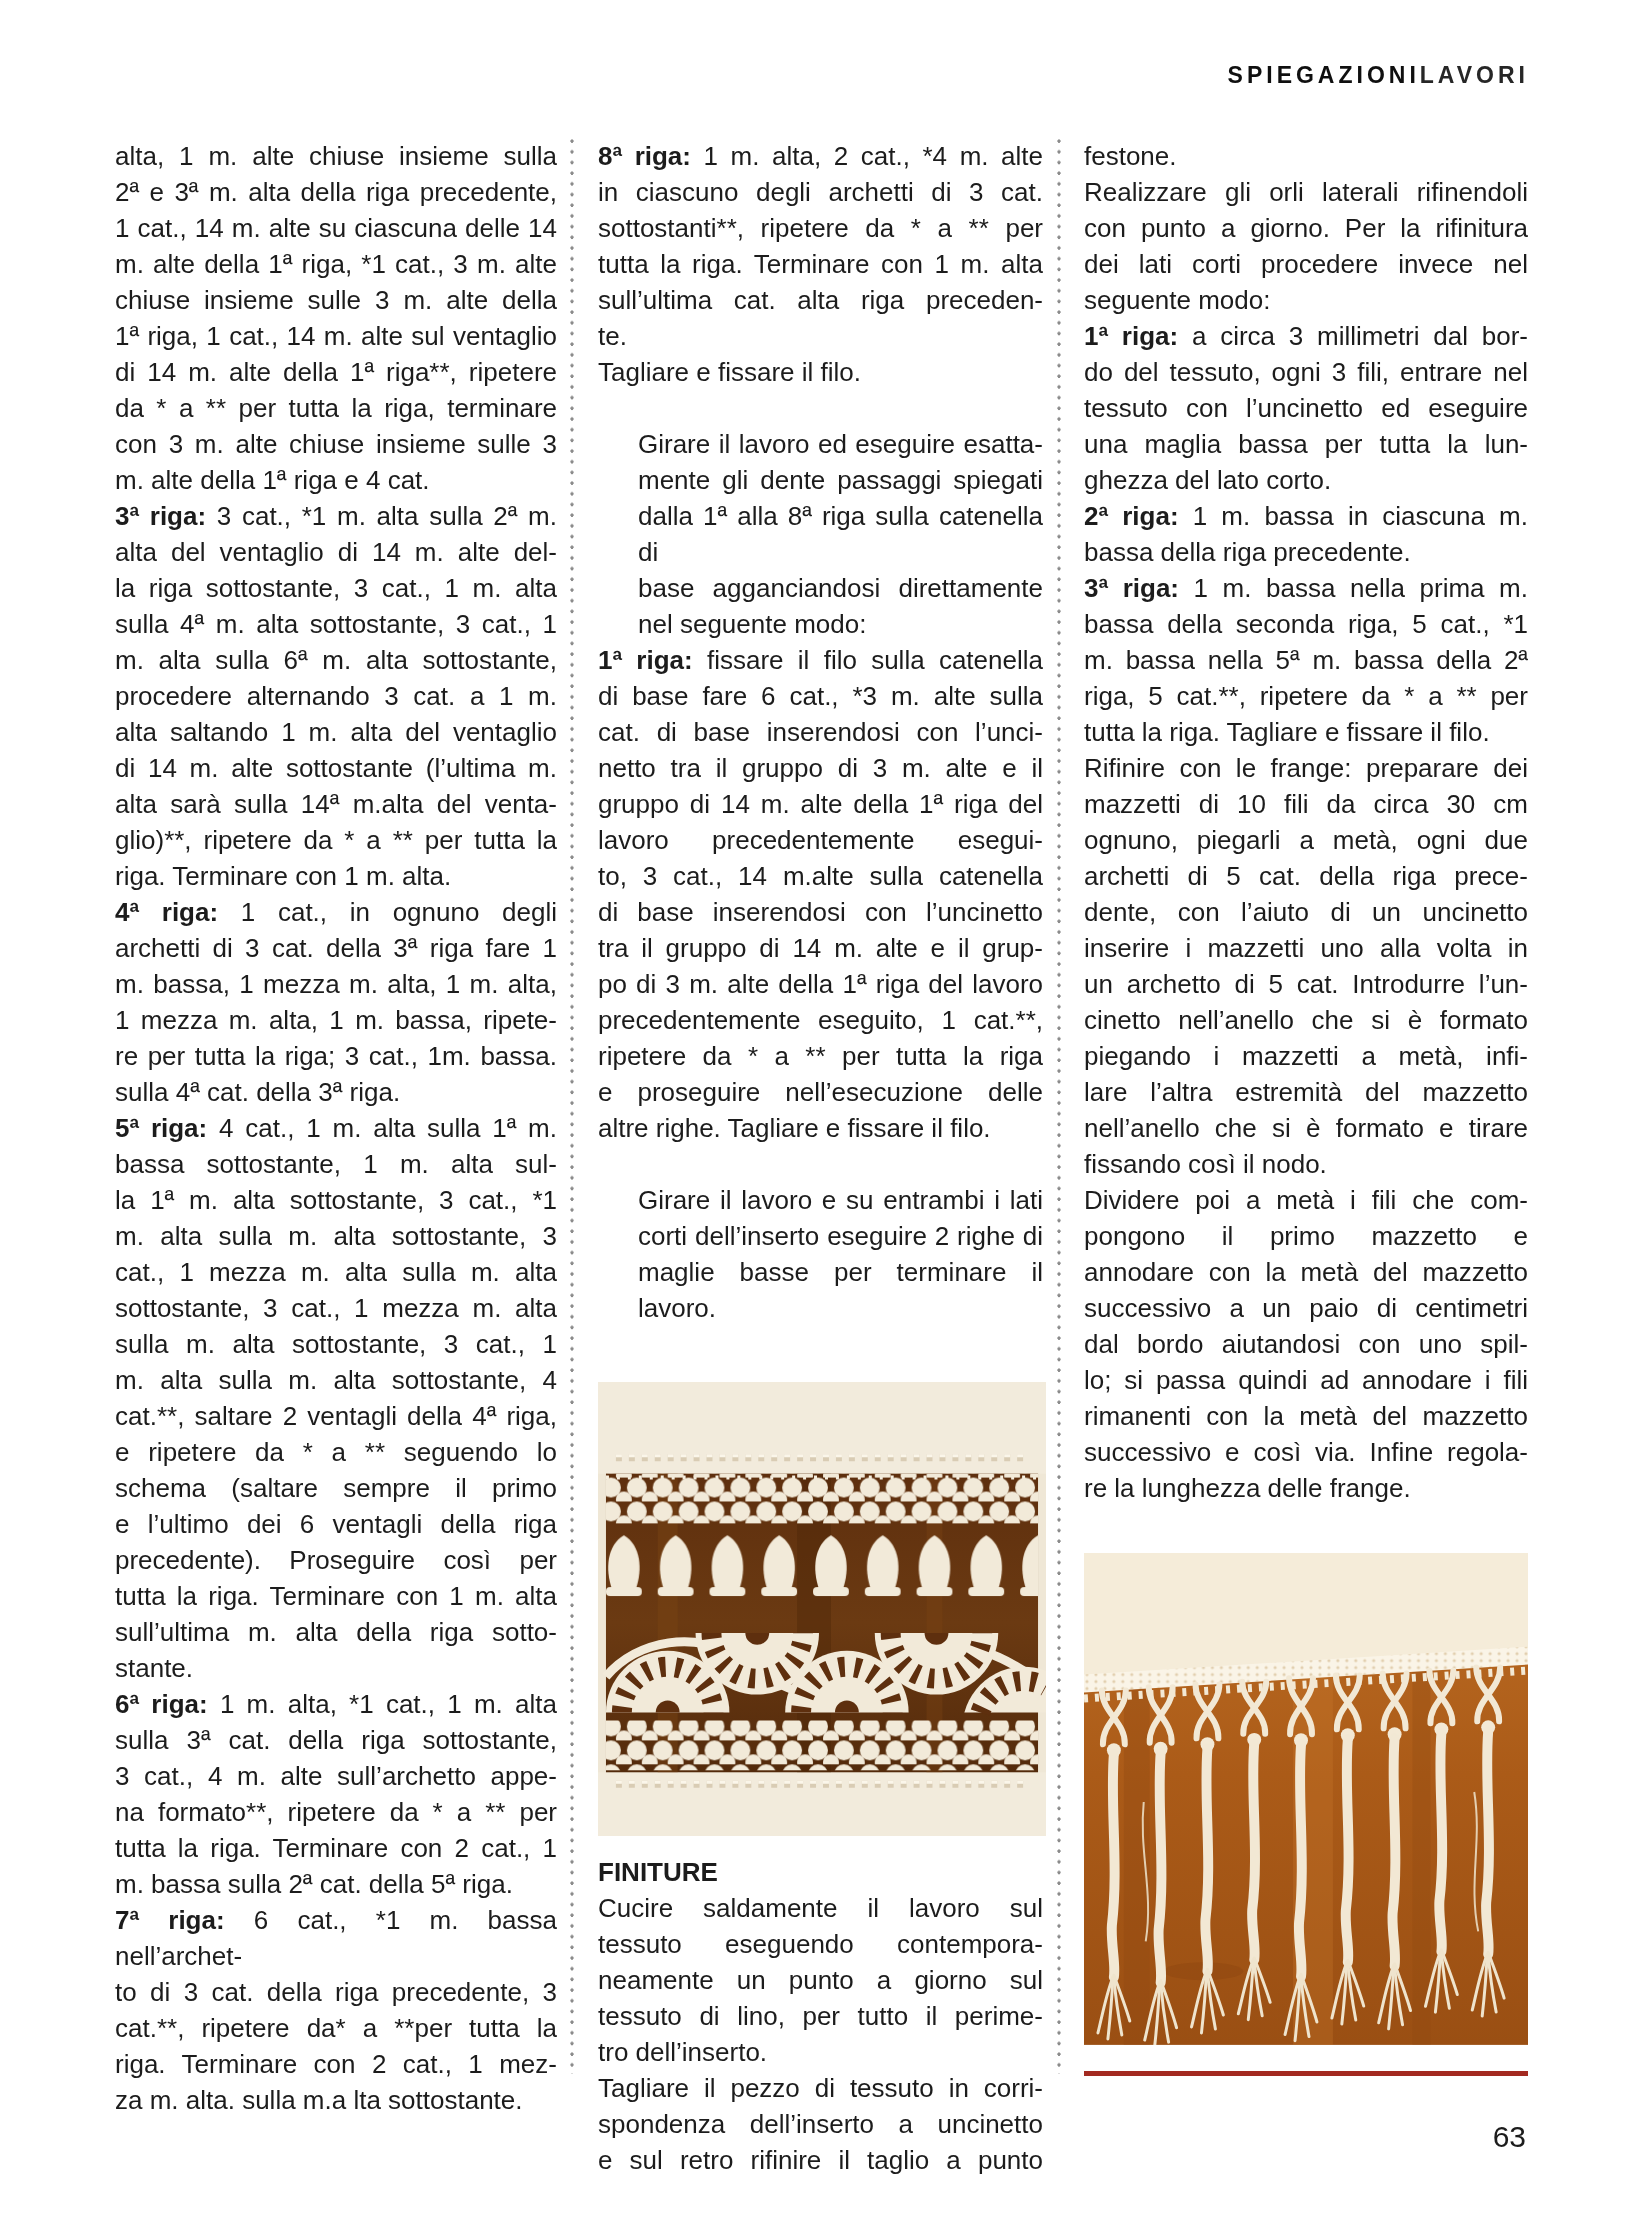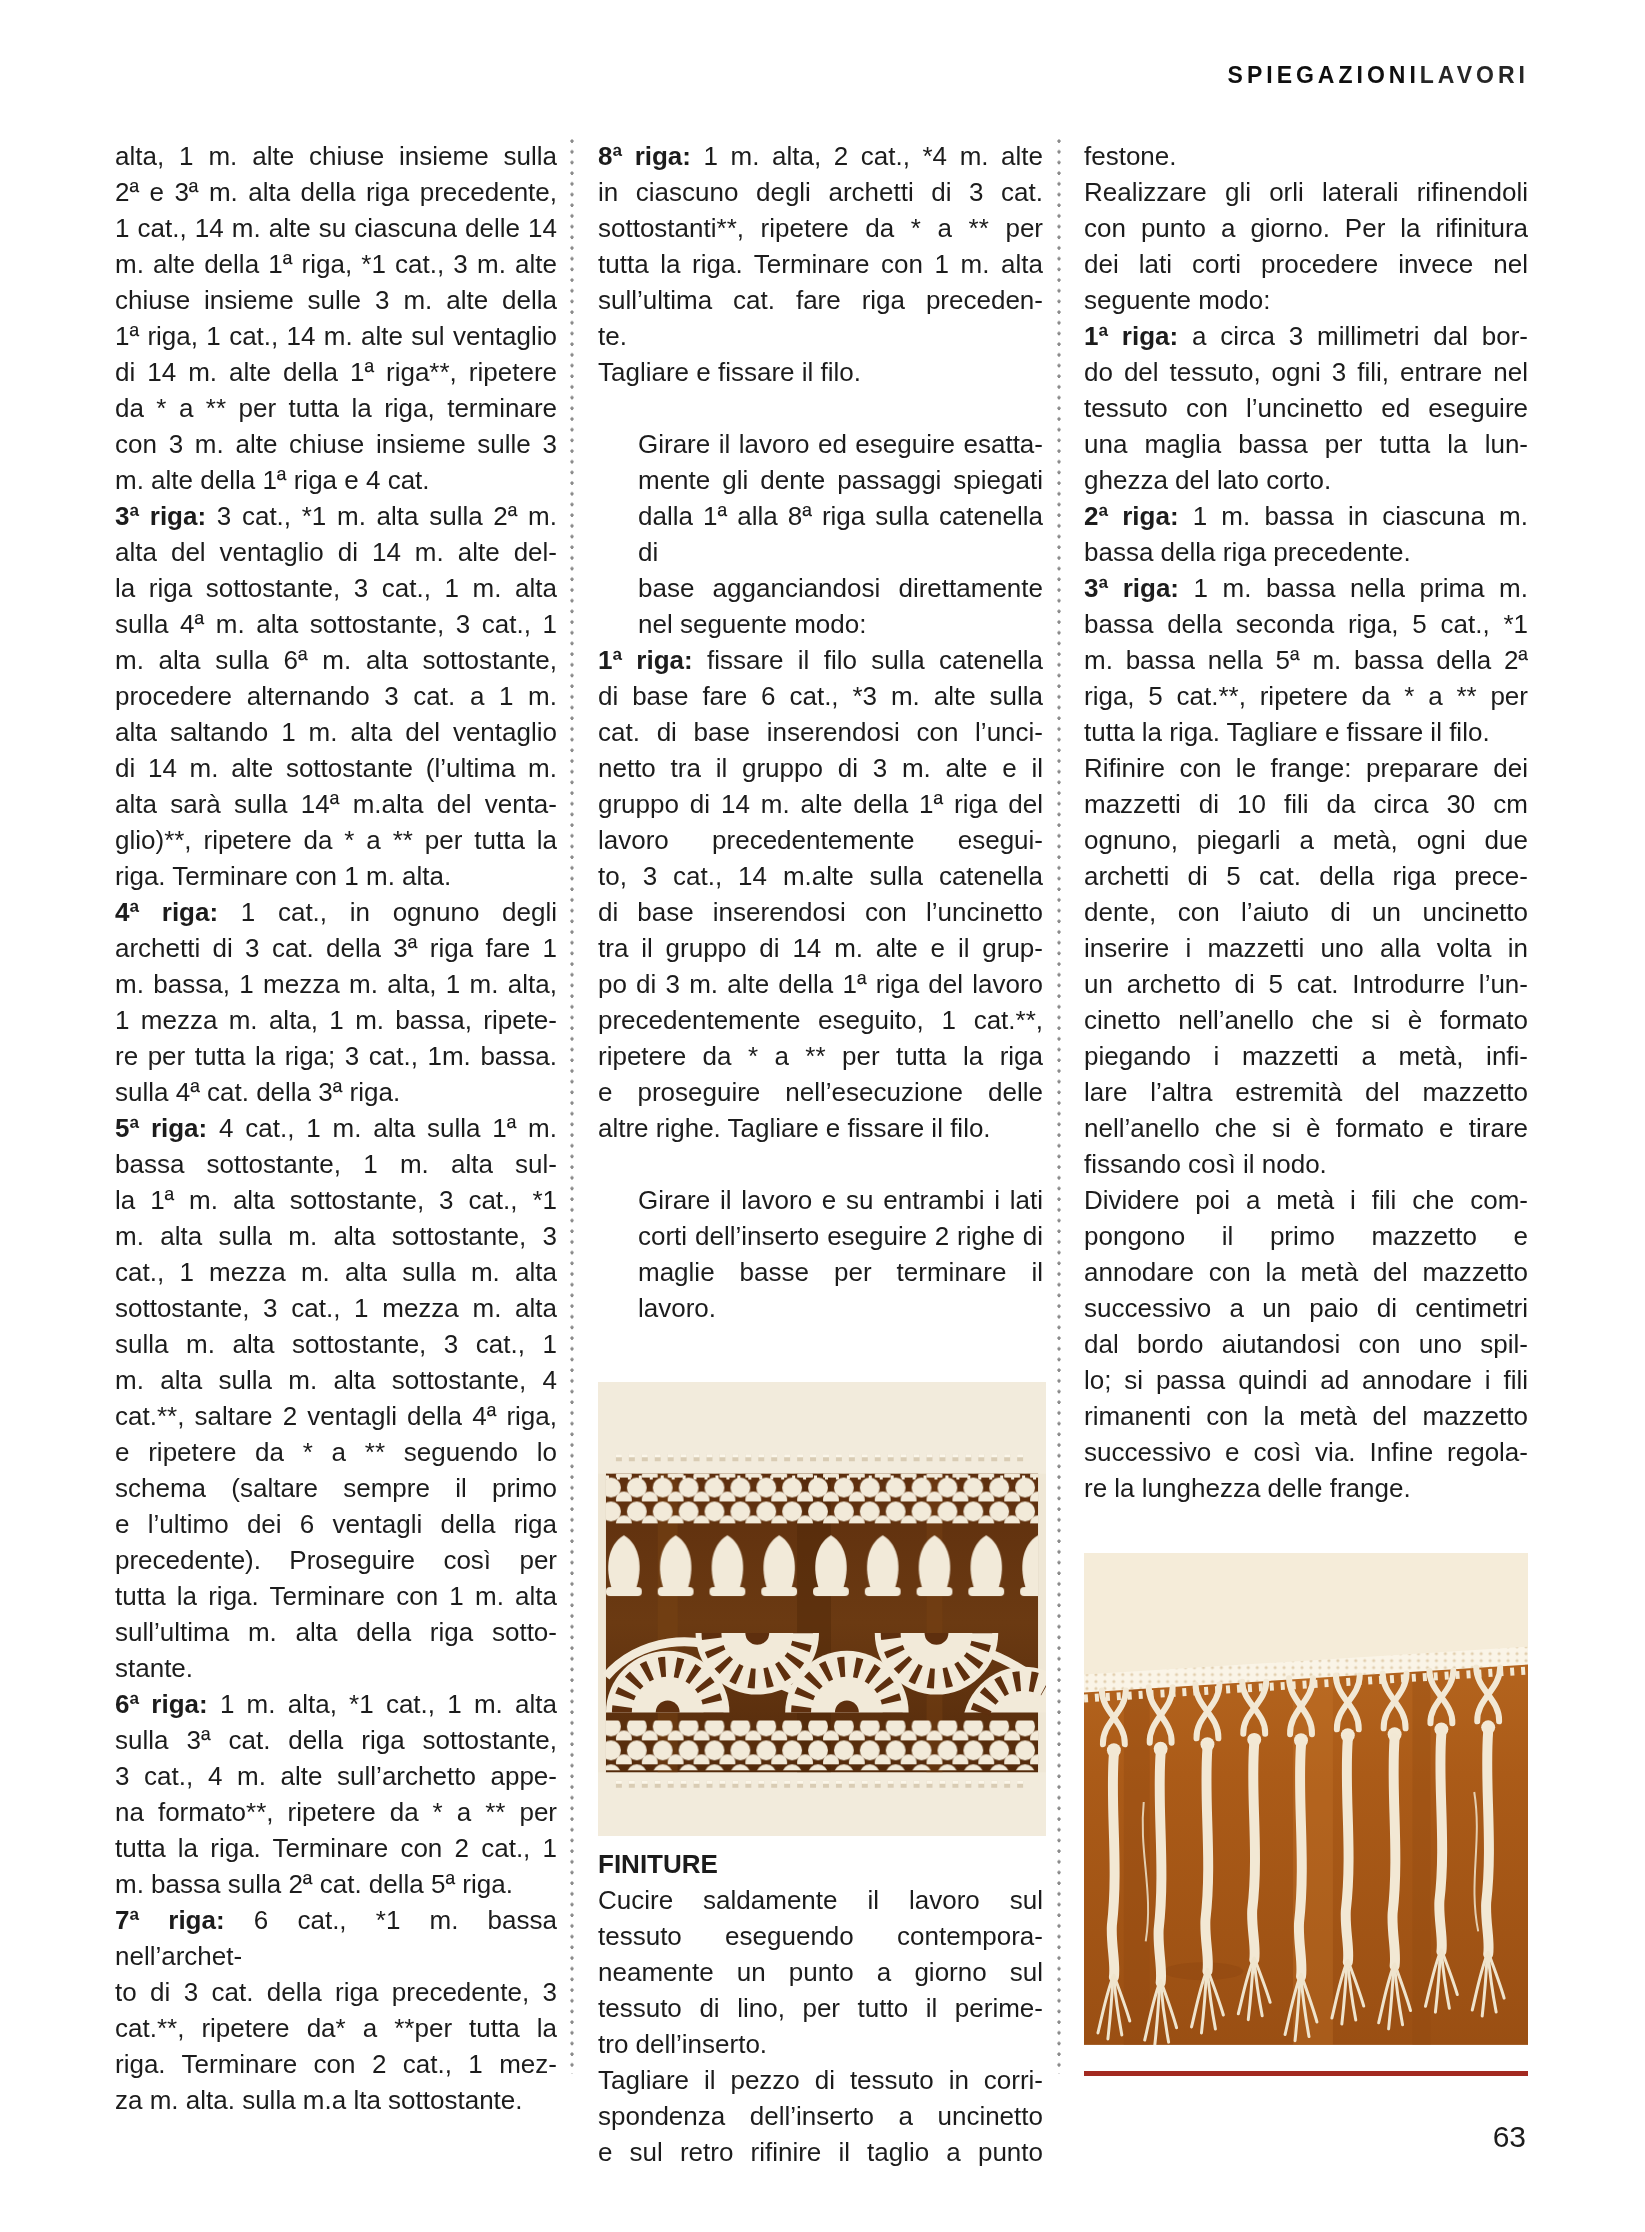--- a/index.html
+++ b/index.html
@@ -24,21 +24,21 @@
   .divider{
     position:absolute;top:139px;height:1935px;width:4px;
     background-image:radial-gradient(circle at 2px 2px, #8b8b8b 1.5px, rgba(0,0,0,0) 1.7px);
     background-size:4px 10.7px;background-repeat:repeat-y;
   }
   #divider1{left:570px;}
   #divider2{left:1057px;}
   figure.photo{margin:0;padding:0;display:block;}
   #photo-lace{margin-top:56px;width:448px;height:454px;}
   #photo-fringe{margin-top:47px;width:444px;height:492px;}
-  #col2-text-bottom{margin-top:10px;}
+  #col2-text-bottom{margin-top:18px;}
   .red-rule{margin-top:26px;width:444px;height:5px;background:#a32a21;}
   .page-number{
     position:absolute;top:2120px;right:120px;font-size:30px;color:#1c1c1c;
   }
 </style>
 </head>
 <body>
 
 <div class="page">
 
@@ -120,21 +120,21 @@
       </div>
   </div>
 
   <div class="col" id="col2">
     <div id="col2-text-top">
         <div class="para">
           <div class="line"><strong>8ª riga:</strong> 1 m. alta, 2 cat., *4 m. alte</div>
           <div class="line">in ciascuno degli archetti di 3 cat.</div>
           <div class="line">sottostanti**, ripetere da * a ** per</div>
           <div class="line">tutta la riga. Terminare con 1 m. alta</div>
-          <div class="line">sull’ultima cat. fare riga preceden-</div>
+          <div class="line">sull’ultima cat. alta riga preceden-</div>
           <div class="line end">te.</div>
         </div>
         <div class="para">
           <div class="line end">Tagliare e fissare il filo.</div>
         </div>
         <div class="para gap">
           <div class="line">Girare il lavoro ed eseguire esatta-</div>
           <div class="line">mente gli dente passaggi spiegati</div>
           <div class="line">dalla 1ª alla 8ª riga sulla catenella di</div>
           <div class="line">base agganciandosi direttamente</div>

